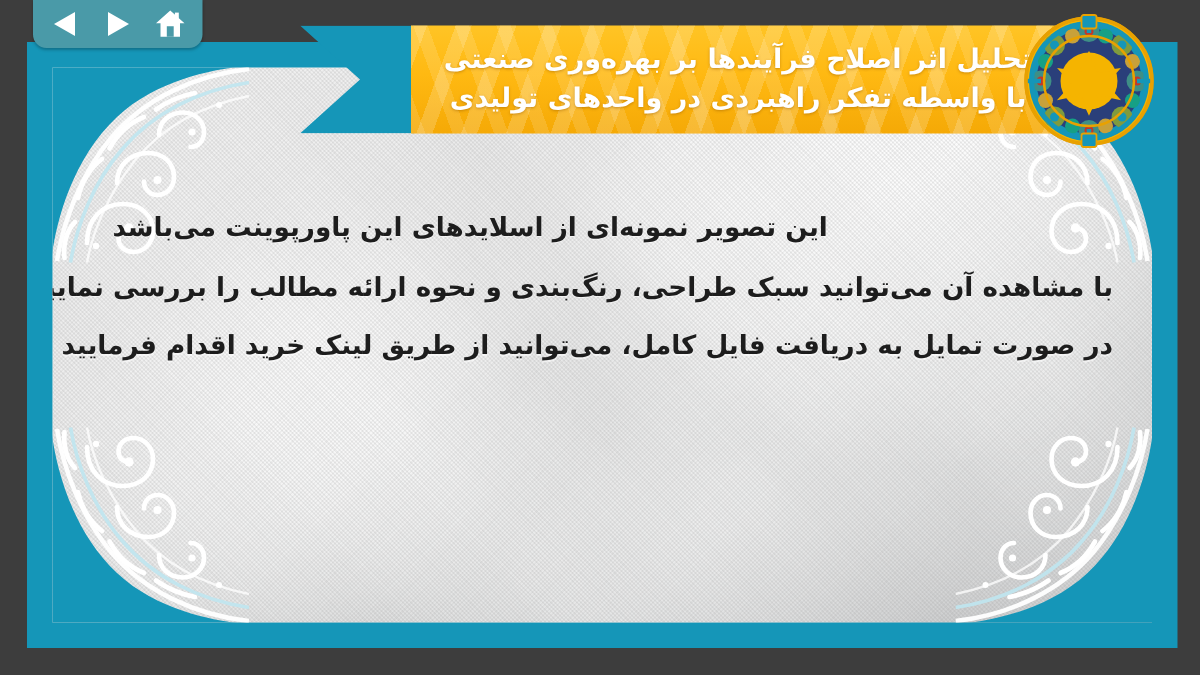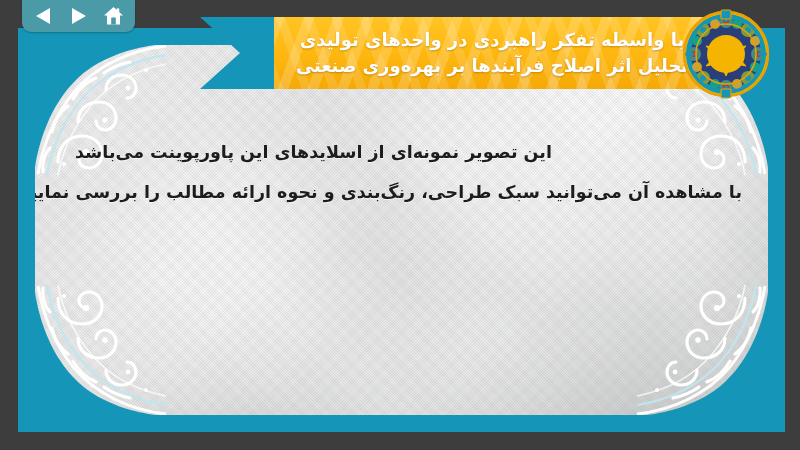--- a/index.html
+++ b/index.html
@@ -204,29 +204,30 @@
             <circle cx="94" cy="44" r="2.4"></circle>
             <circle cx="30" cy="120" r="2.1"></circle>
             <circle cx="112" cy="26" r="2"></circle>
           </g>
         </svg>
       </div>
 
       <div class="body-text">
         <p>این تصویر نمونه‌ای از اسلایدهای این پاورپوینت می‌باشد</p>
         <p>با مشاهده آن می‌توانید سبک طراحی، رنگ‌بندی و نحوه ارائه مطالب را بررسی نمایید</p>
+        <p>در صورت تمایل به دریافت فایل کامل، می‌توانید از طریق لینک خرید اقدام فرمایید</p>
       </div>
     </div>
   </div>
 
   <div class="ribbon">
     <div class="ribbon-tail"></div>
     <div class="ribbon-body">
+      <div class="tl">تحلیل اثر اصلاح فرآیندها بر بهره‌وری صنعتی</div>
       <div class="tl">با واسطه تفکر راهبردی در واحدهای تولیدی</div>
-      <div class="tl">تحلیل اثر اصلاح فرآیندها بر بهره‌وری صنعتی</div>
     </div>
   </div>
 
   <div class="medallion">
     <svg viewBox="0 0 88 92" xmlns="http://www.w3.org/2000/svg">
       <defs>
         <clipPath id="mclip">
             <circle cx="44" cy="46" r="42"></circle>
           </clipPath>
       </defs>

